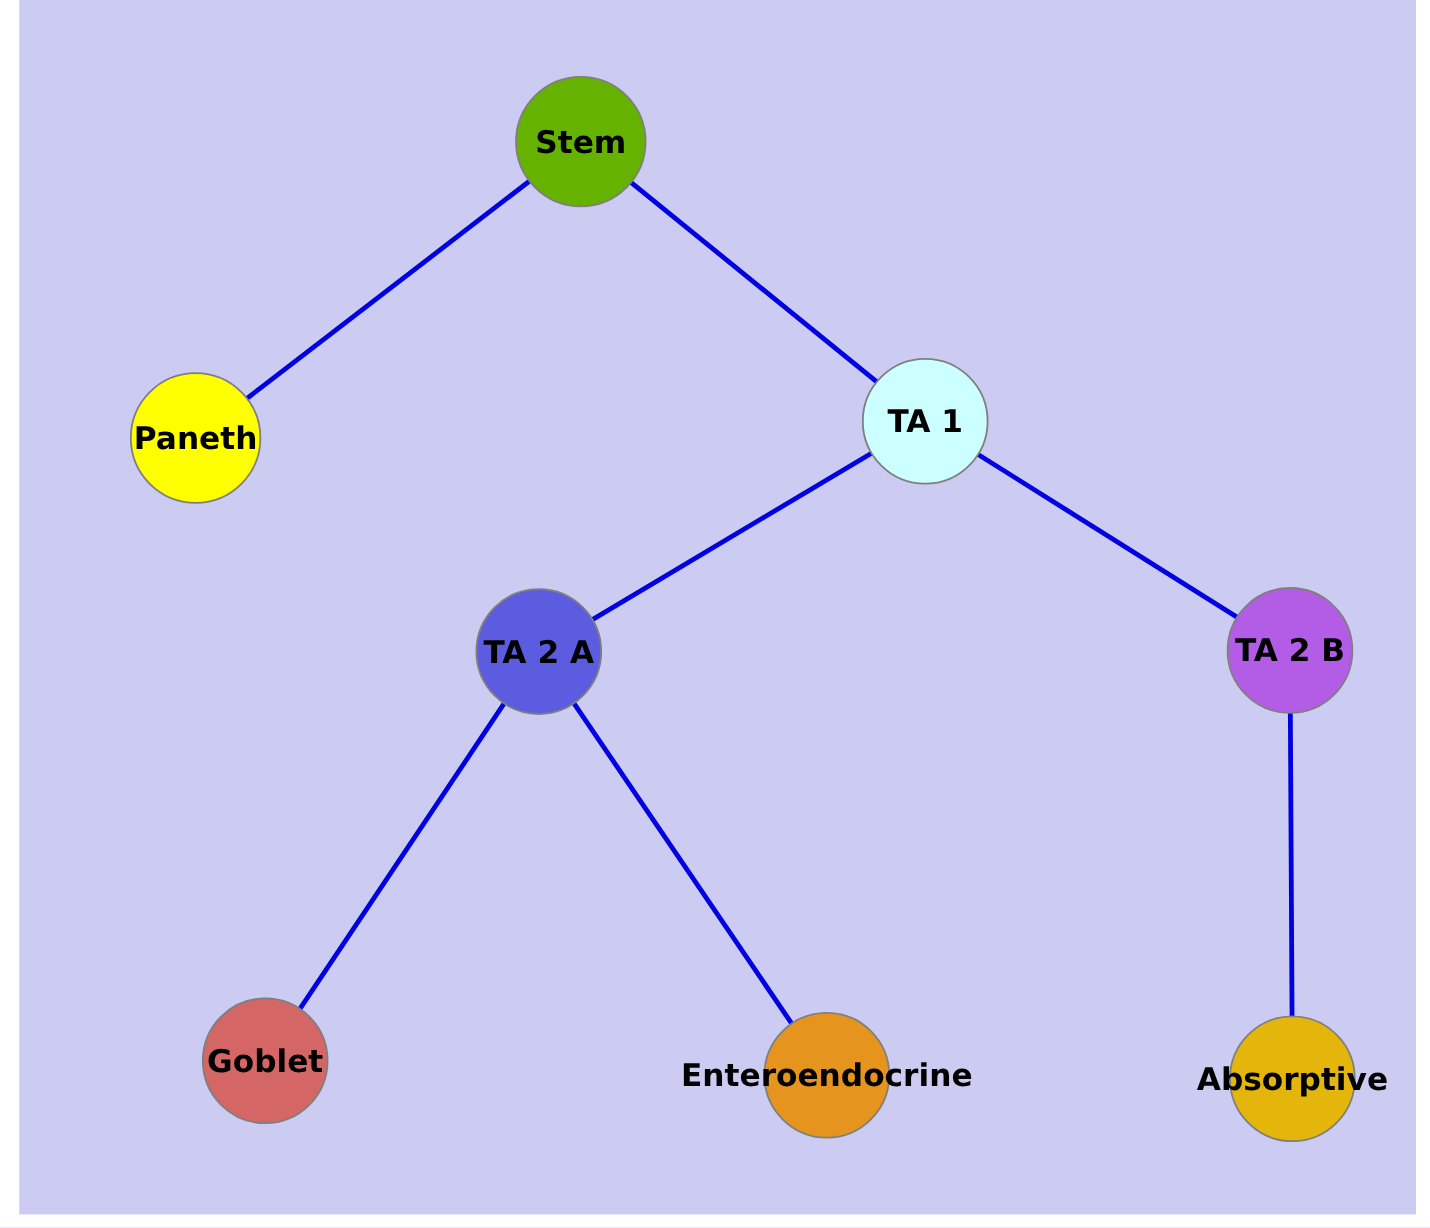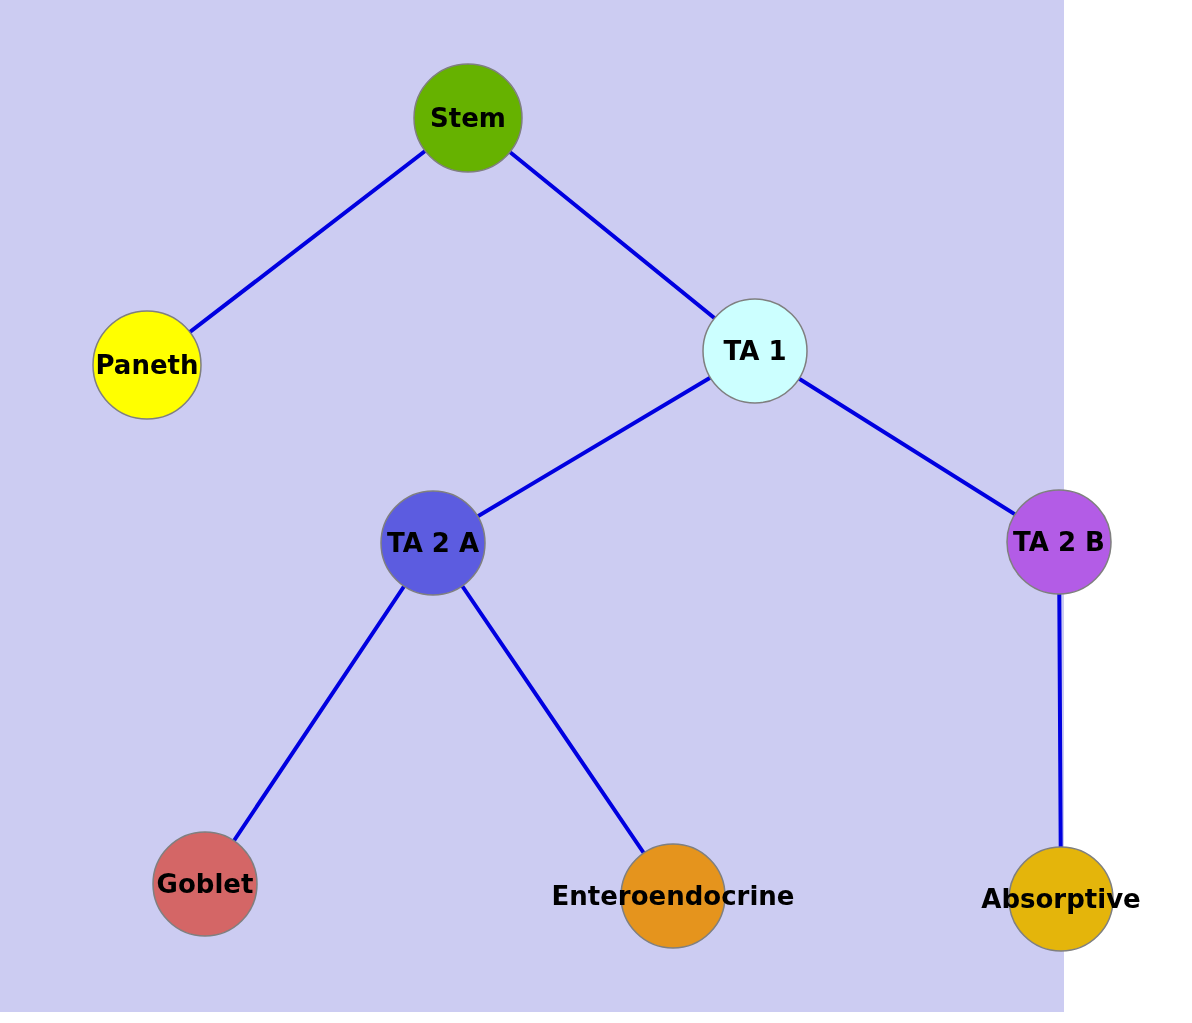--- a/index.html
+++ b/index.html
@@ -9,23 +9,24 @@
   }
   body {
     width: 1192px;
     height: 1023px;
     background: #ffffff;
     font-family: "DejaVu Sans", "Liberation Sans", sans-serif;
     overflow: hidden;
   }
   #canvas {
     position: relative;
-    width: 1064px;
+    width: 1164px;
     height: 1012px;
     background: #ccccf2;
+    margin-left: 16px;
   }
   svg {
     display: block;
   }
   .edge {
     stroke-linecap: round;
   }
   .node-circle {
     cursor: pointer;
   }

